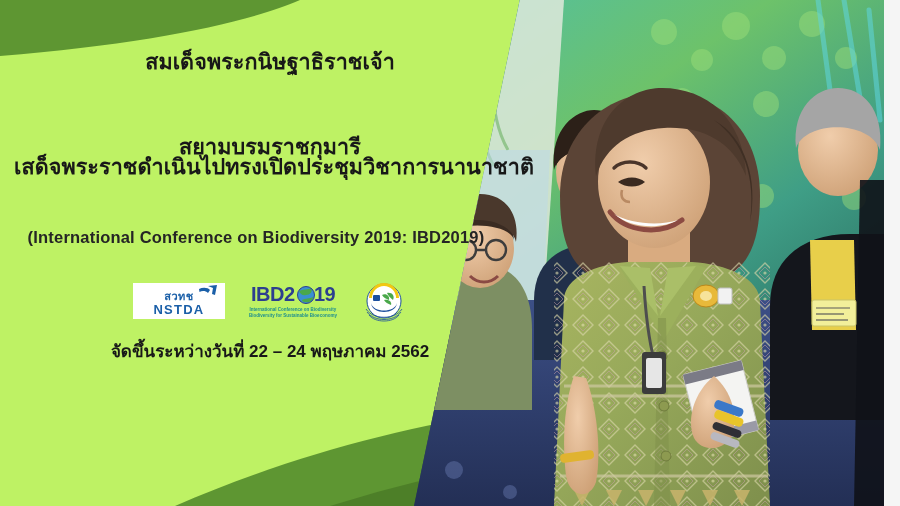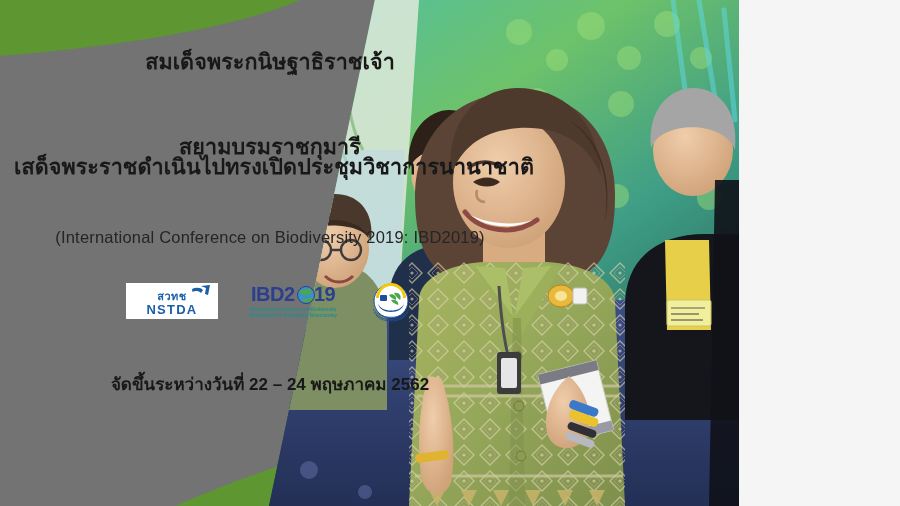--- a/index.html
+++ b/index.html
@@ -4,22 +4,22 @@
 <style>
   * { margin:0; padding:0; box-sizing:border-box; }
   html, body {
     width:900px; height:506px;
     overflow:hidden;
     background:#f5f5f5;
     font-family:"Liberation Sans","DejaVu Sans",sans-serif;
   }
   #poster {
     position:relative;
-    width:739px; height:506px;
-    background:#737373;
+    width:884px; height:506px;
+    background:#bef264;
     overflow:hidden;
   }
 
   
   .deco { position:absolute; pointer-events:none; }
   #deco-top  { left:0; top:0; width:460px; height:120px; }
   #deco-bot  { left:0; bottom:0; width:520px; height:110px; }
 
   
   #photo {
@@ -52,53 +52,53 @@
     white-space:nowrap;
   }
   #hl-1 { top:45px; }
   #hl-2 { top:80px; }
   #hl-3 { top:130px; }
   #hl-4 { top:150px; }
   #hl-5 { top:185px; }
 
   #subtitle {
     position:absolute;
-    left:14px; top:228px; width:512px;
+    left:0; top:228px; width:512px;
     font-size:16.5px;
-    font-weight:400;
+    font-weight:700;
     color:#252525;
     letter-spacing:0.2px;
   }
 
   
   #logo-strip {
     position:absolute;
     left:14px; top:275px; width:512px;
     height:52px;
     display:flex;
     align-items:center;
     justify-content:center;
-    gap:31px;
+    gap:24px;
   }
   .logo { display:block; }
   #logo-nstda  { width:92px; height:36px; }
   #logo-ibd    { width:88px; height:44px; }
   #logo-bedo   { width:46px; height:46px; }
 
   
   .detail {
     position:absolute;
     left:14px; width:512px;
     font-weight:700;
     font-size:17px;
     line-height:27px;
     color:#181818;
     white-space:nowrap;
   }
-  #dt-1 { top:338px;margin-top:33px; }
+  #dt-1 { top:338px; }
   #dt-2 { top:366px; }
   #dt-3 { top:394px; }
 </style>
 </head>
 <body>
 
 <div id="poster">
 
   <svg id="deco-top" class="deco" viewBox="0 0 460 120" preserveAspectRatio="none">
     <path d="M0,0 L300,0 C250,22 150,44 0,56 Z" fill="#5e9632"></path>

